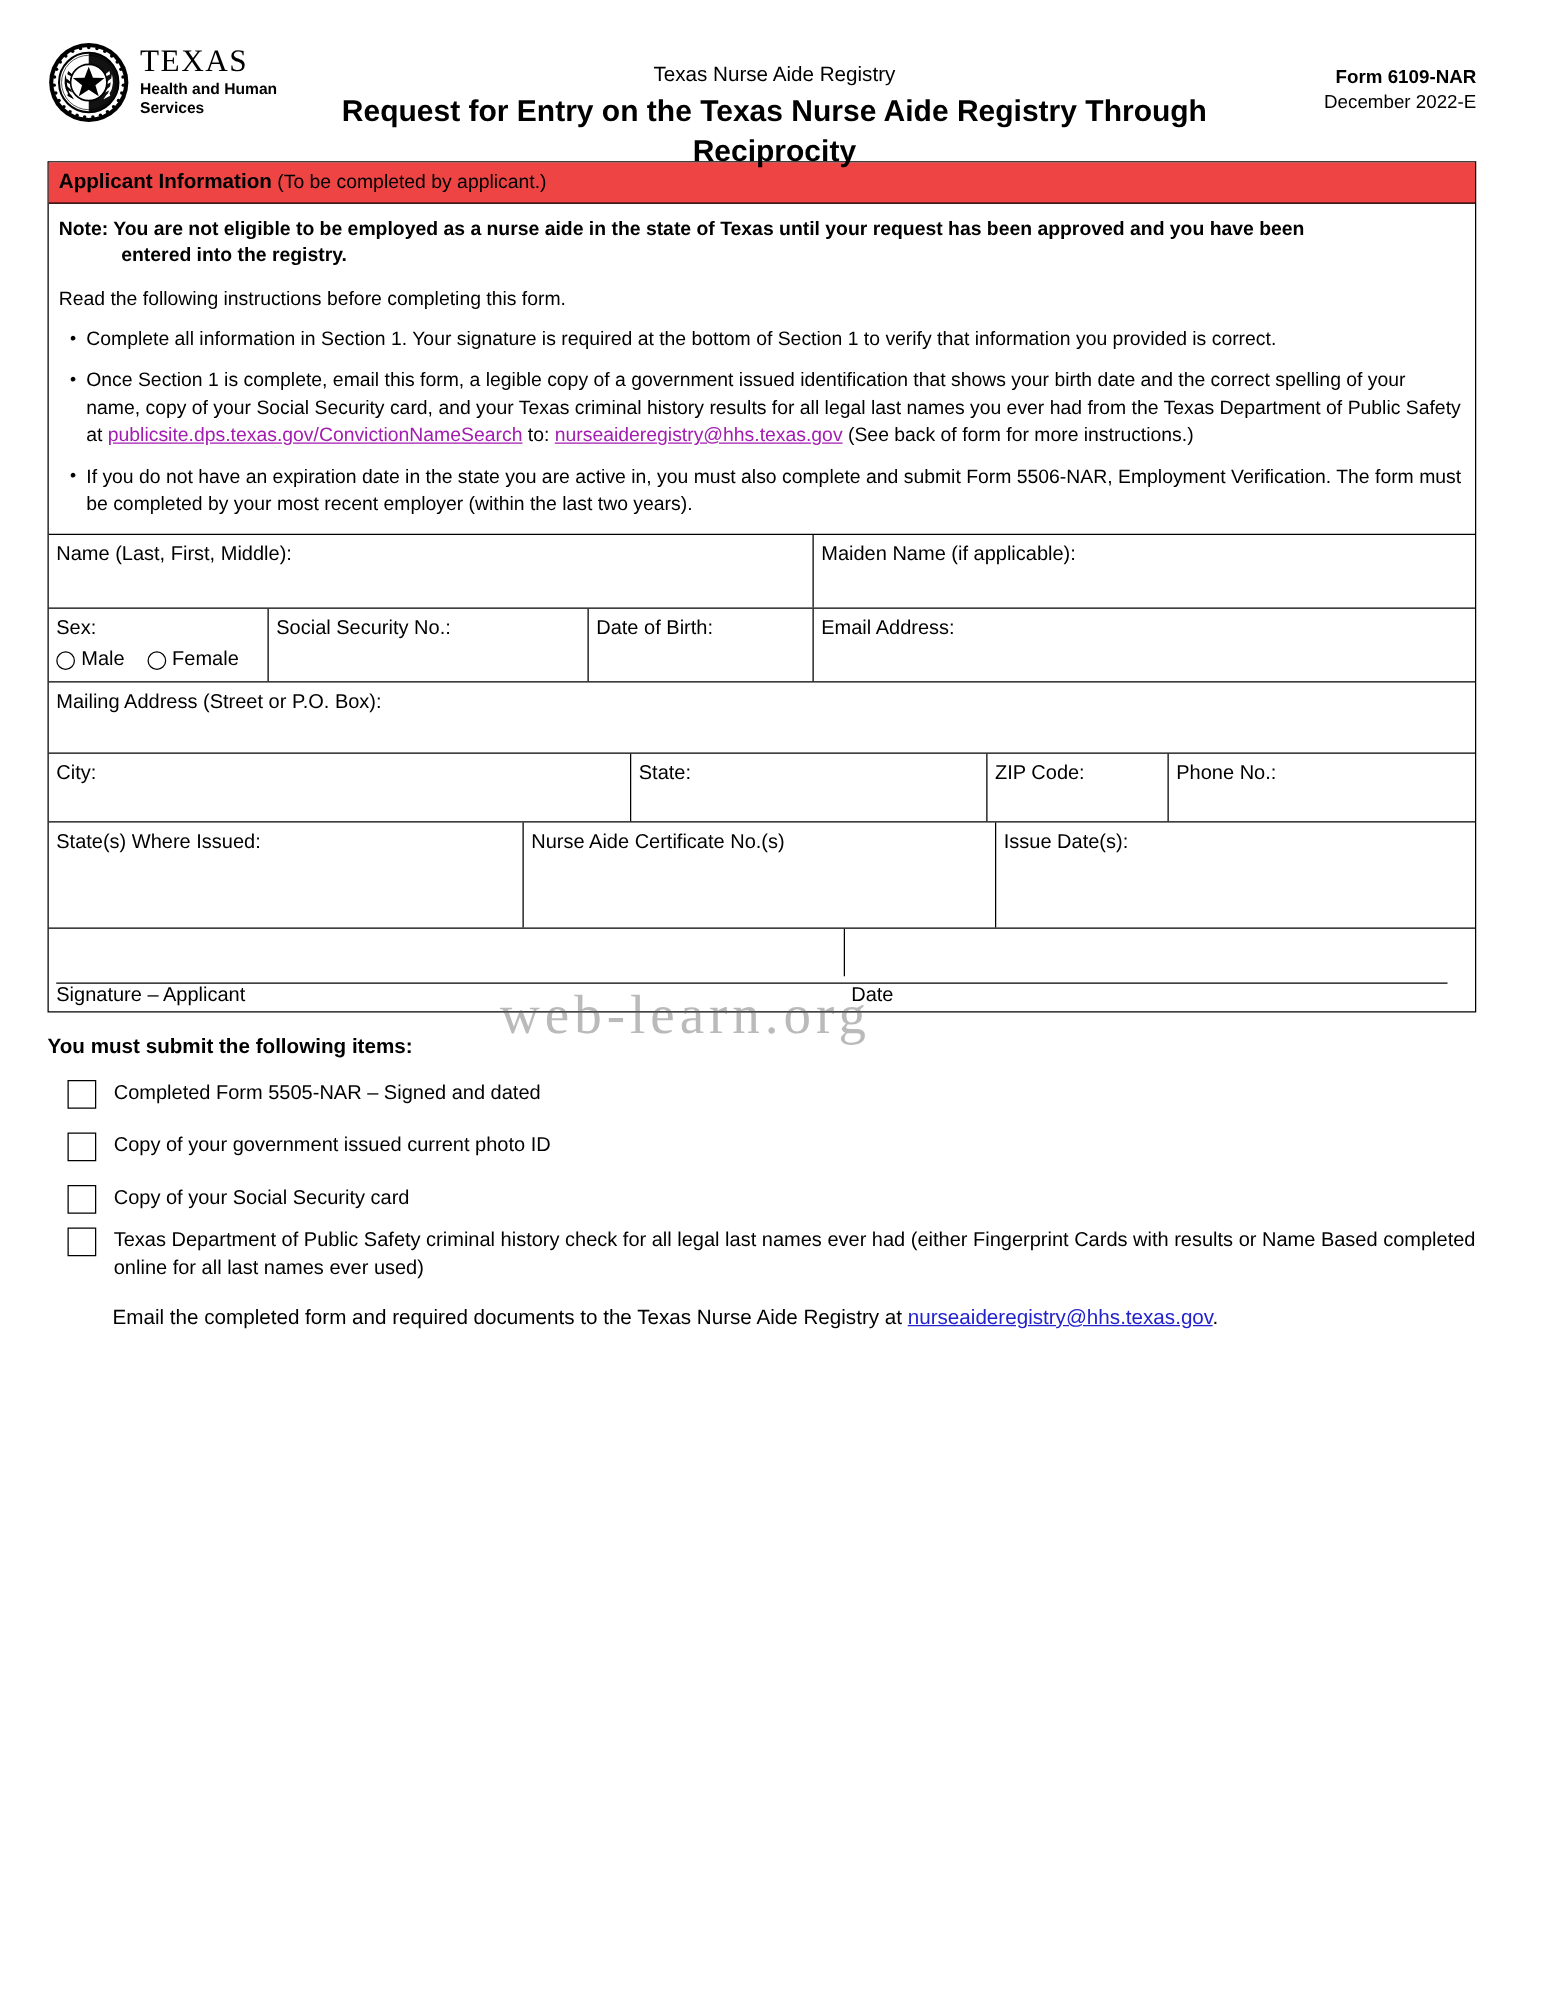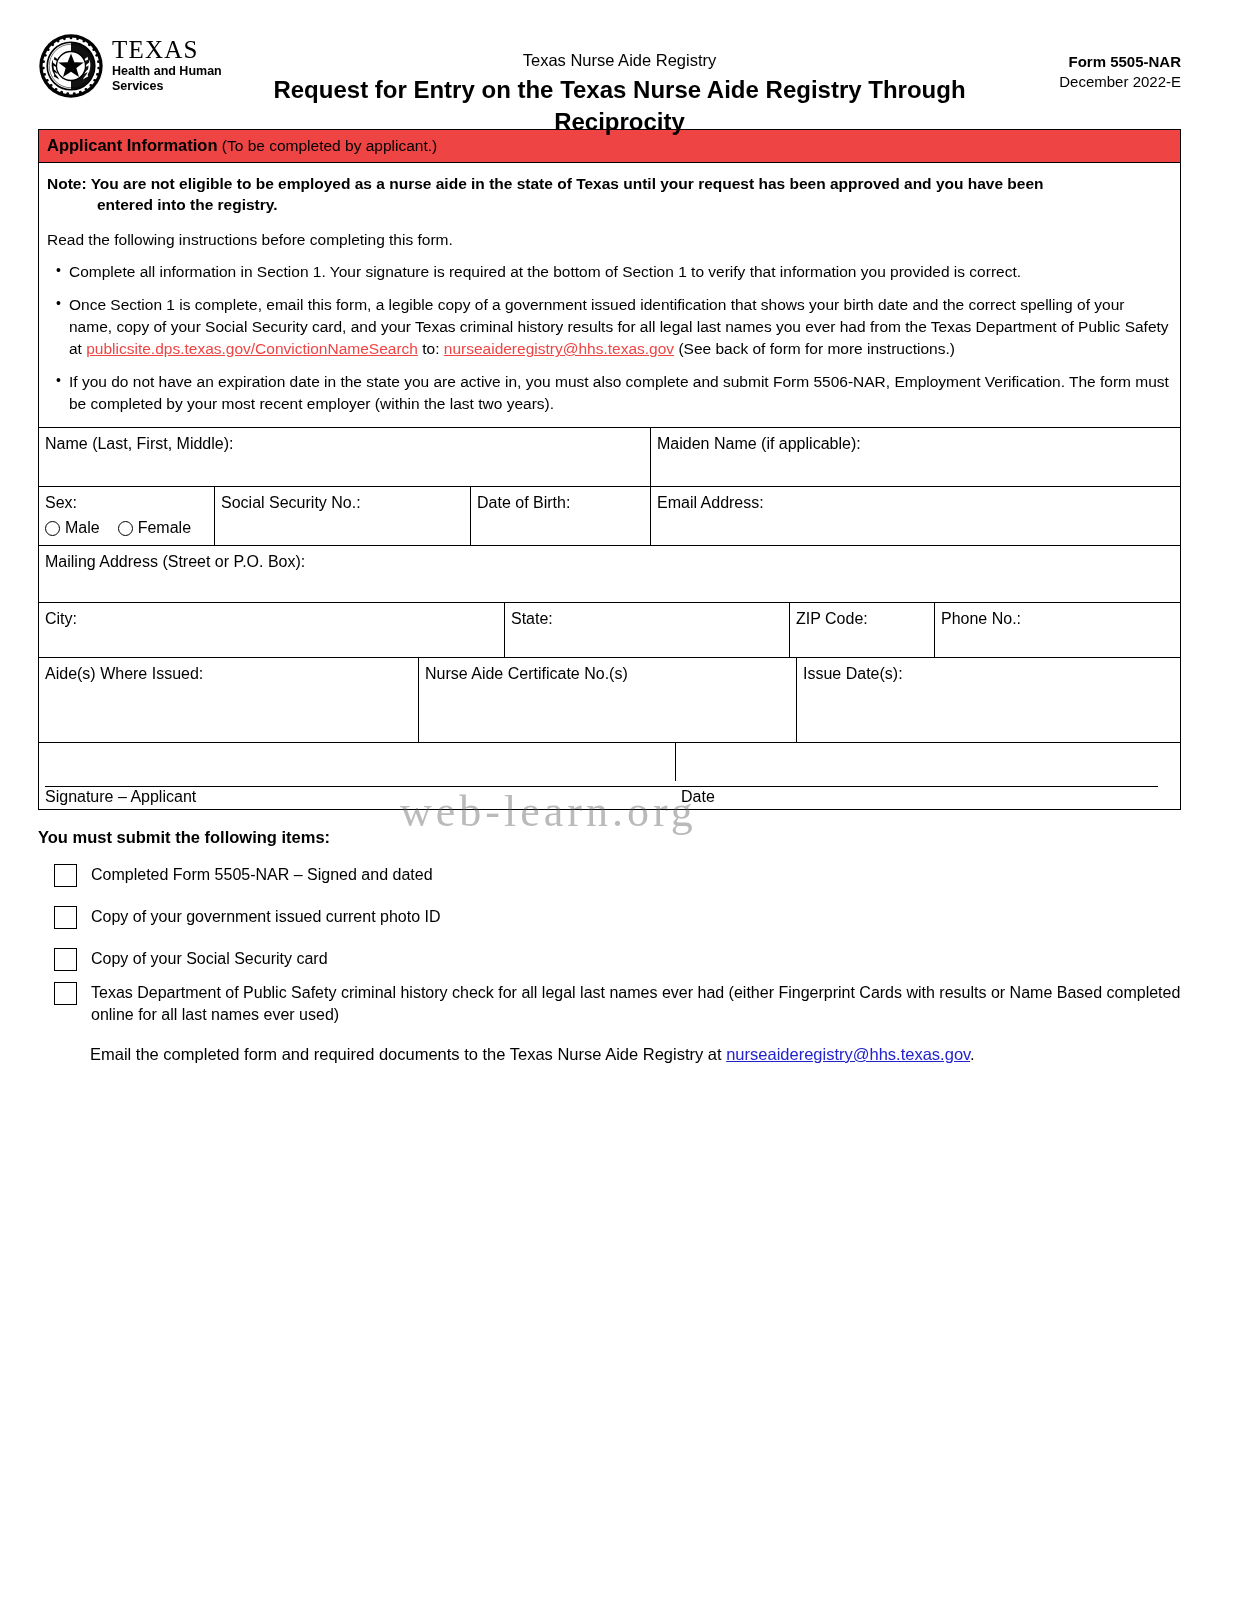--- a/index.html
+++ b/index.html
@@ -136,21 +136,21 @@
   }
   ul.bullets li:last-child { margin-bottom: 2px; }
   ul.bullets li:before {
     content: "\2022";
     position: absolute;
     left: 9px;
     top: 0;
     font-size: 14px;
   }
   a.link {
-    color: #ef4444;
+    color: #a21caf;
     text-decoration: underline;
   }
 
   
   .row {
     display: flex;
     border-bottom: 1.6px solid #000;
   }
   .row:last-child { border-bottom: none; }
   .cell {
@@ -347,21 +347,21 @@
         </div>
       </div>
     </div>
 
     <div class="title-block">
       <div class="title-small">Texas Nurse Aide Registry</div>
       <div class="title-main">Request for Entry on the Texas Nurse Aide Registry Through Reciprocity</div>
     </div>
 
     <div class="formno-block">
-      <div class="formno">Form 5505-NAR</div>
+      <div class="formno">Form 6109-NAR</div>
       <div class="formdate">December 2022-E</div>
     </div>
   </div>
 
   <div class="form-wrap">
 
     <div class="section-bar">
       <b>Applicant Information</b>
       <span>(To be completed by applicant.)</span>
     </div>
@@ -431,21 +431,21 @@
       <div class="cell" style="width:145px;">
         <span>ZIP Code:</span>
       </div>
       <div class="cell" style="flex:1;">
         <span>Phone No.:</span>
       </div>
     </div>
 
     <div class="row r-issue">
       <div class="cell" style="width:380px;">
-        <span>Aide(s) Where Issued:</span>
+        <span>State(s) Where Issued:</span>
       </div>
       <div class="cell" style="width:378px;">
         <span>Nurse Aide Certificate No.(s)</span>
       </div>
       <div class="cell" style="flex:1;">
         <span>Issue Date(s):</span>
       </div>
     </div>
 
     <div class="row r-sig">

